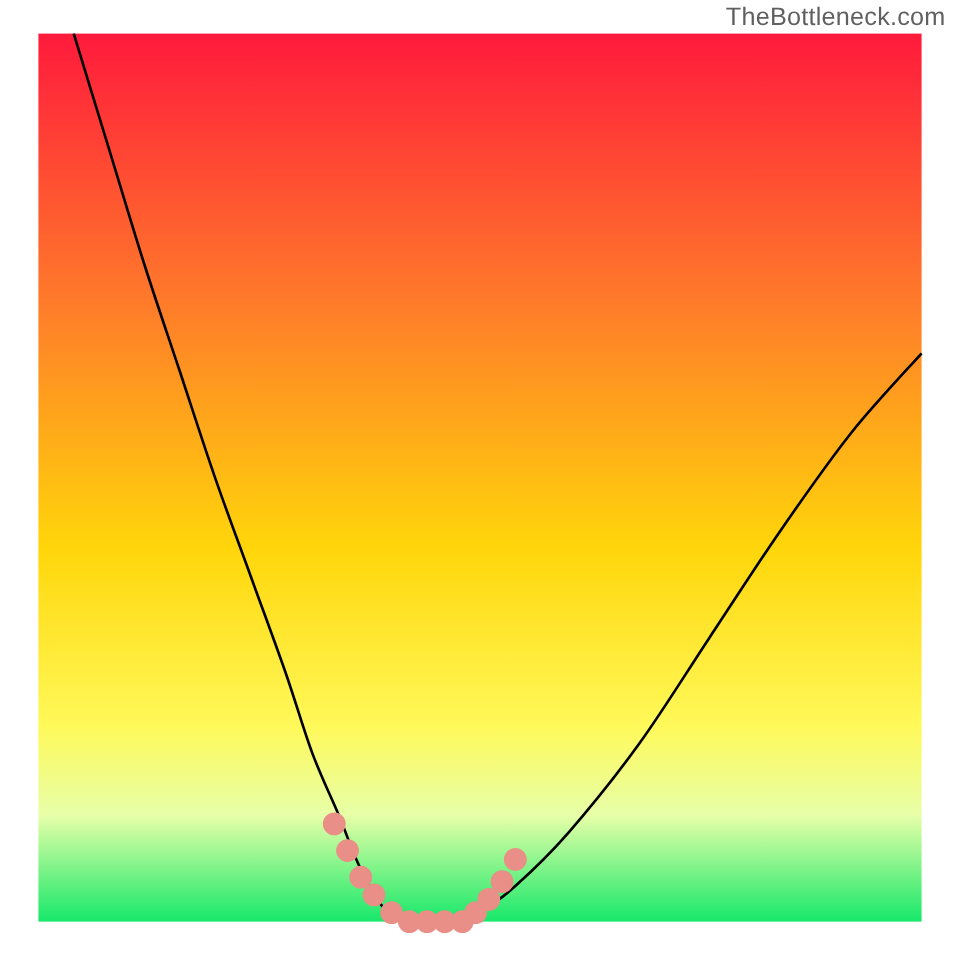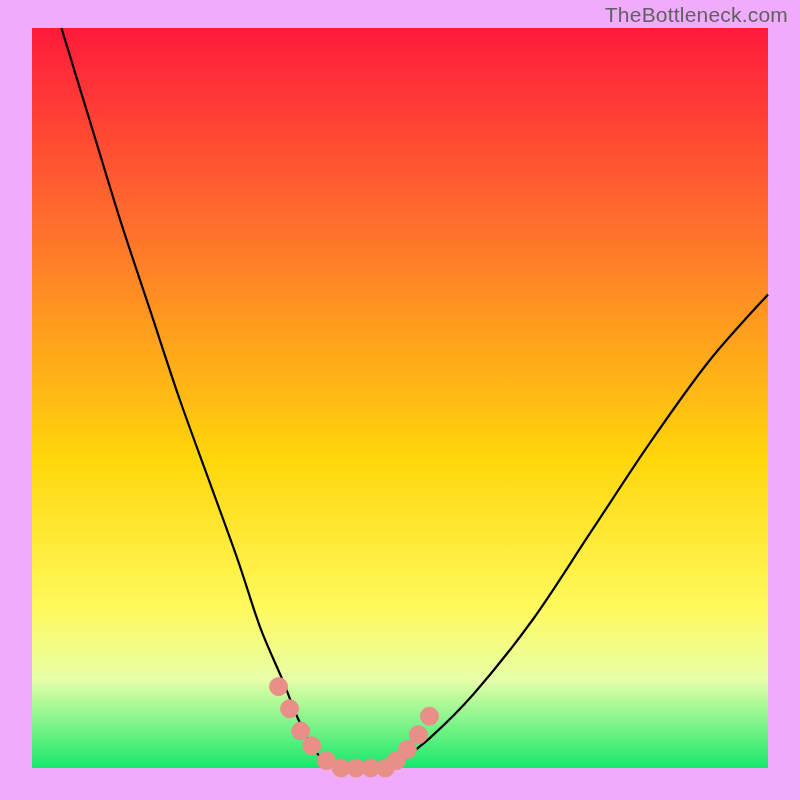--- a/index.html
+++ b/index.html
@@ -8,21 +8,21 @@
     width: 800px;
     height: 800px;
     background: #000;
     overflow: hidden;
     font-family: Arial, Helvetica, sans-serif;
   }
   .frame {
     position: relative;
     width: 800px;
     height: 800px;
-    background: #f0abfc;
+    background: #ffffff;
   }
   .watermark {
     position: absolute;
     top: 3px;
     right: 12px;
     color: #606060;
     font-size: 21px;
     font-weight: 400;
     letter-spacing: 0.2px;
     z-index: 5;

